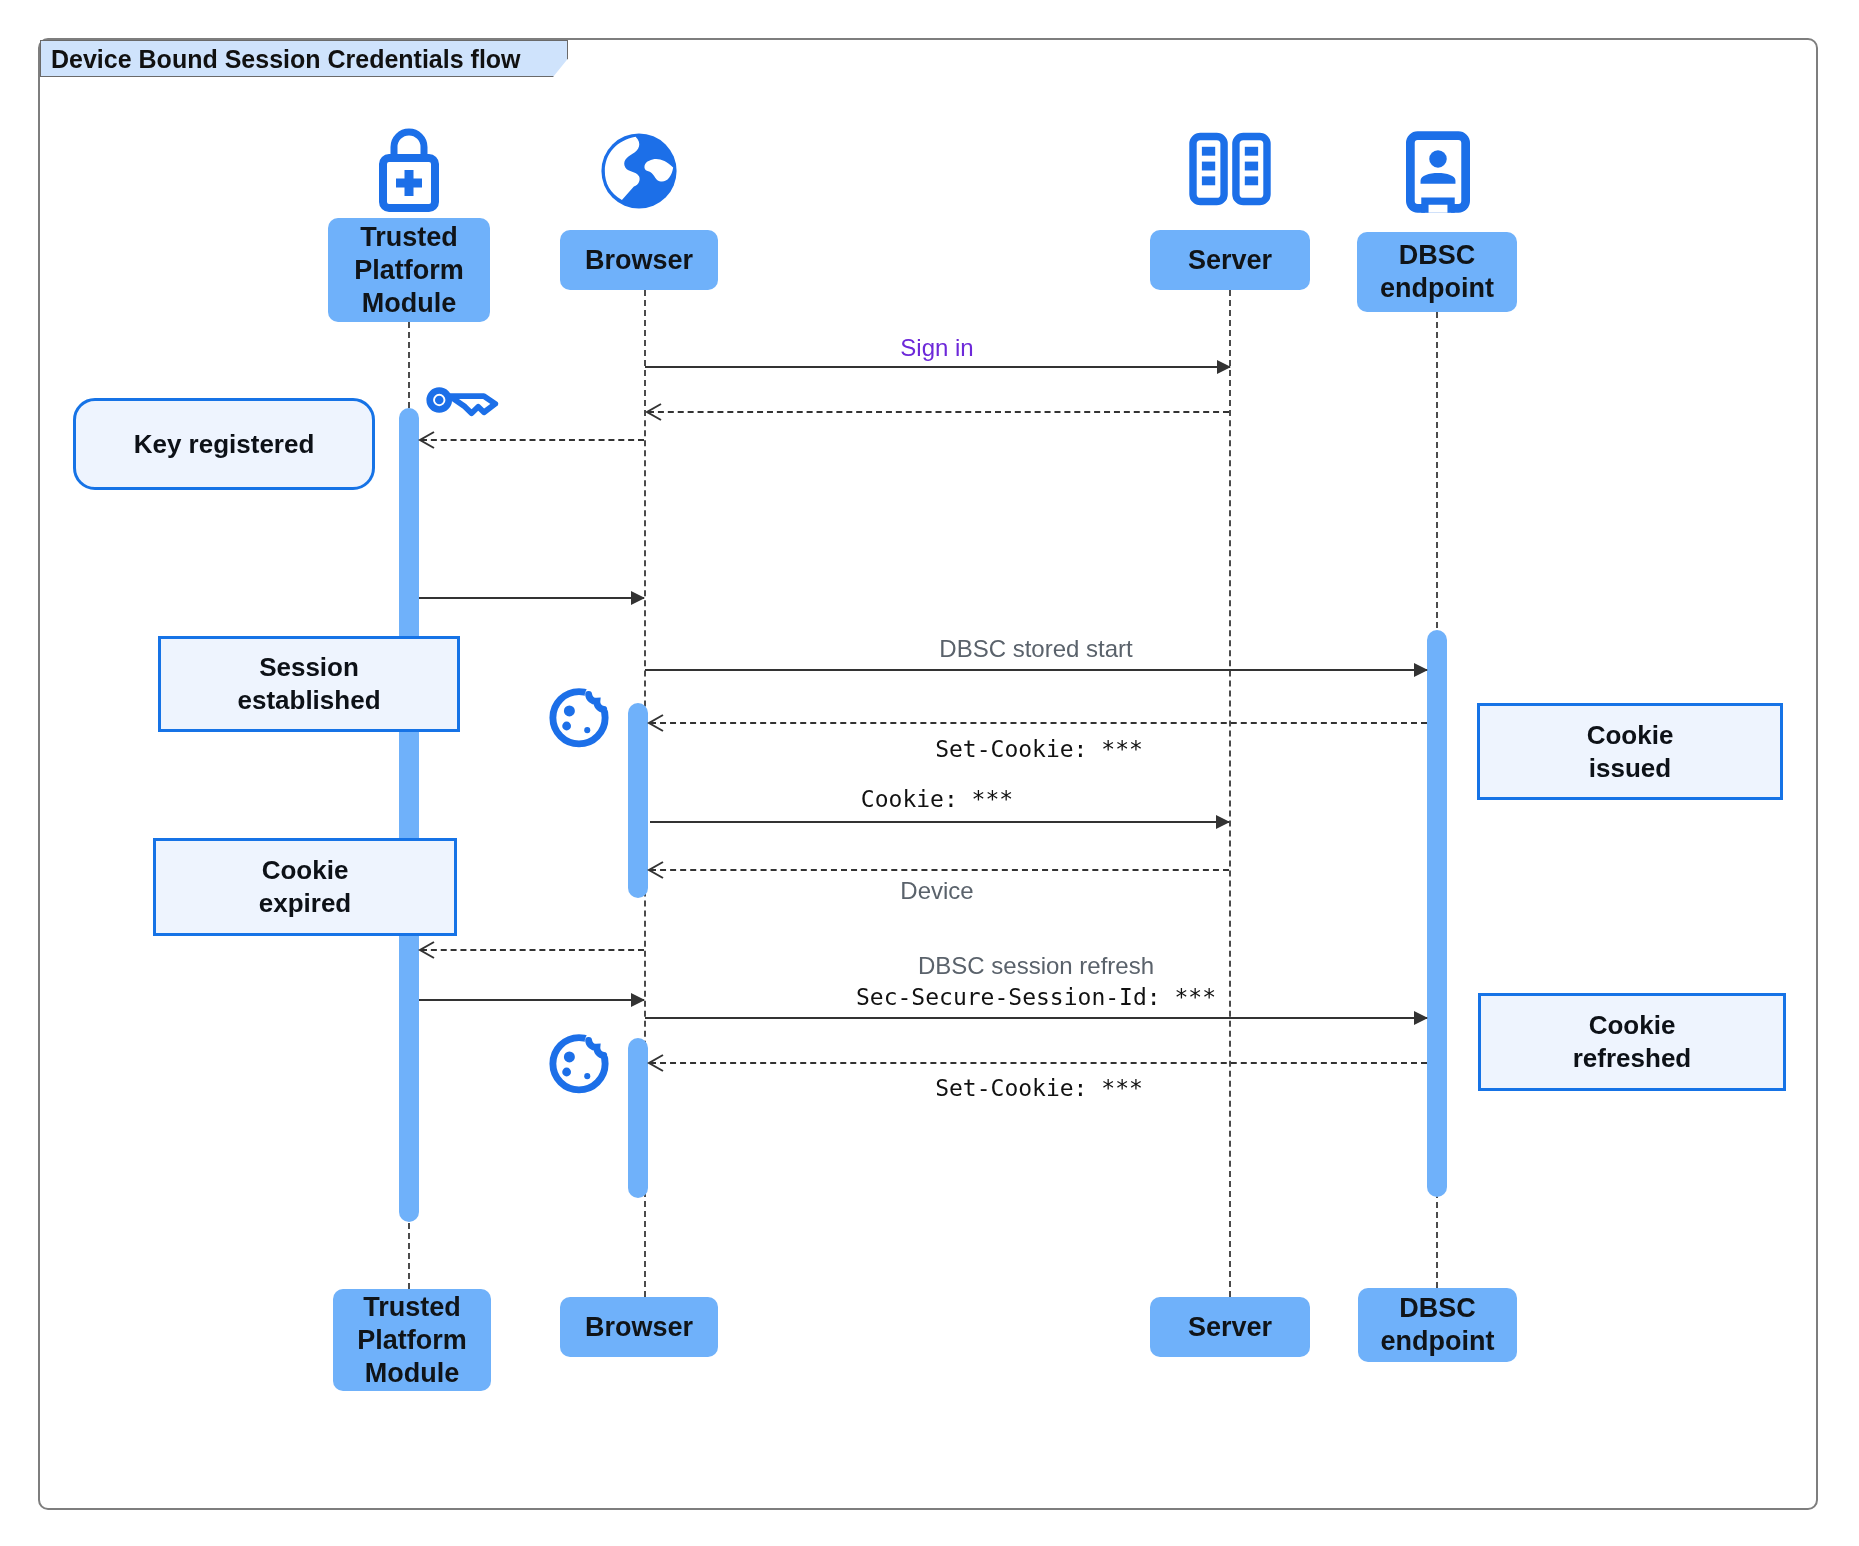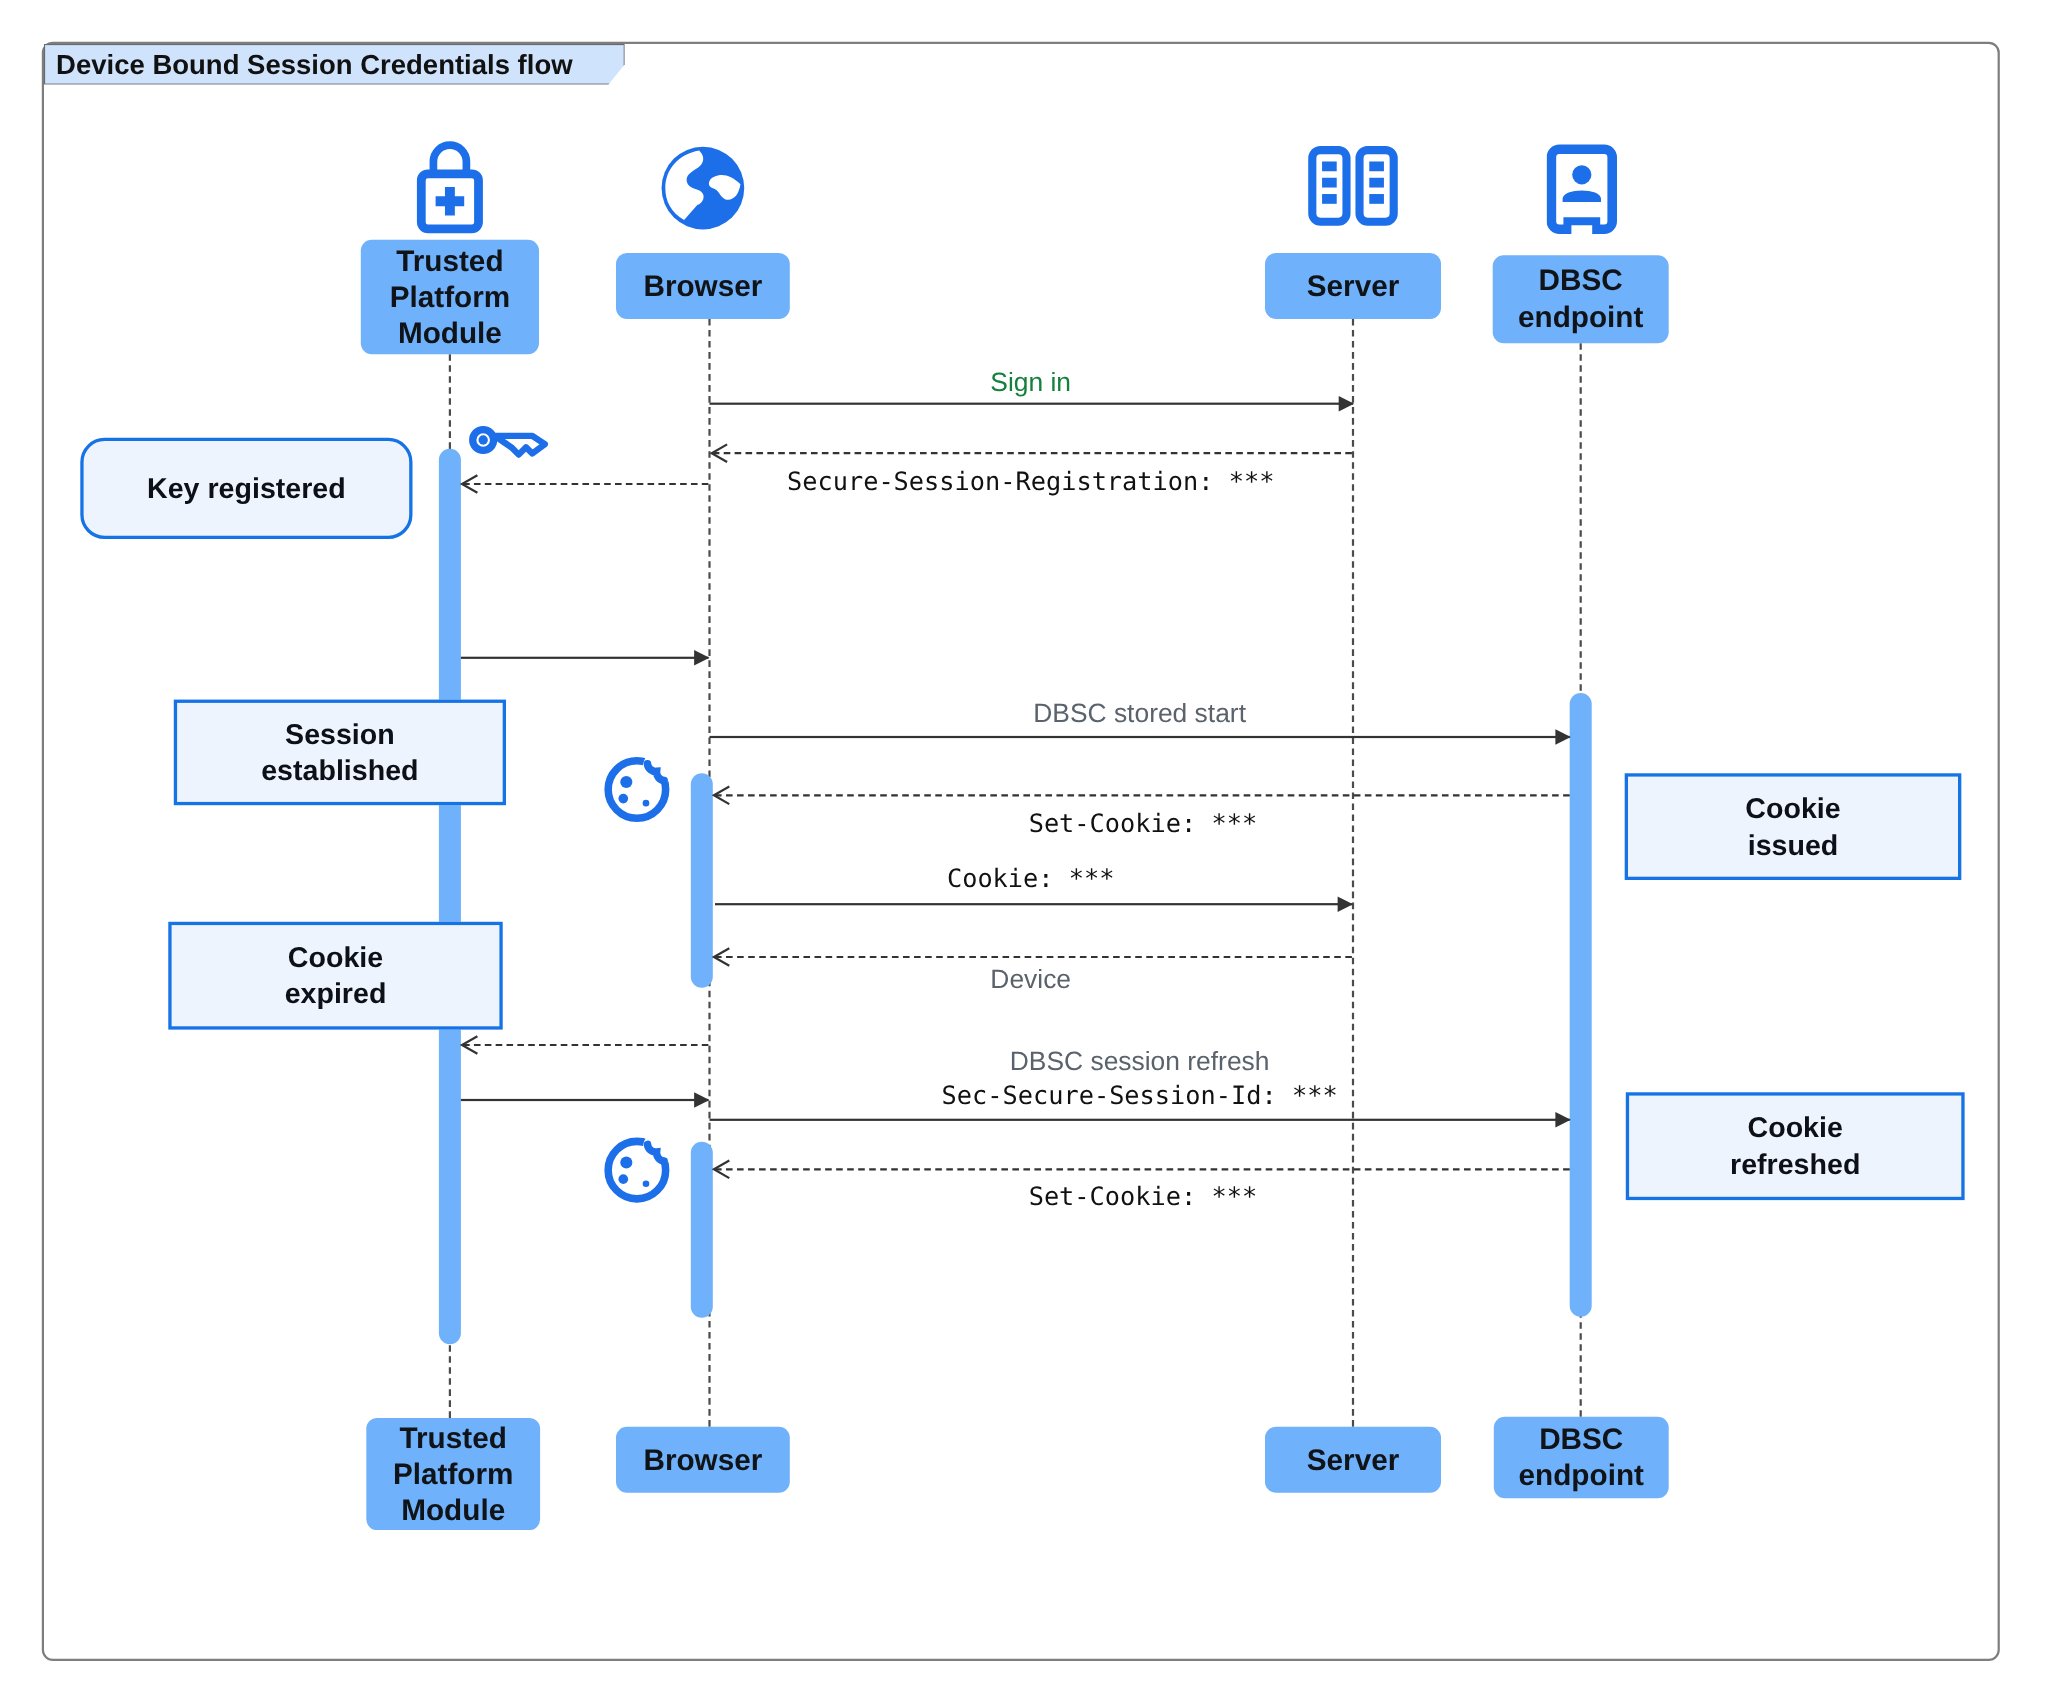--- a/index.html
+++ b/index.html
@@ -41,21 +41,21 @@
     white-space:pre-line;z-index:5;
   }
   .arrow{position:absolute;height:0;border-top:2px solid var(--arrow);z-index:4;}
   .arrow.dashed{border-top:2px dashed var(--arrow);}
   .head-r{
     position:absolute;right:-1px;top:-8px;width:0;height:0;
     border-left:14px solid var(--arrow);border-top:7px solid transparent;border-bottom:7px solid transparent;
   }
   .head-l{position:absolute;left:-3px;top:-11px;width:18px;height:20px;}
   .mlabel{position:absolute;transform:translate(-50%,-50%);white-space:nowrap;z-index:6;}
-  .dark{color:#15803d;font-size:24px;}
+  .dark{color:#6d28d9;font-size:24px;}
   .gray{color:#5a626b;font-size:24px;}
   .mono{font-family:"DejaVu Sans Mono",monospace;color:#111;font-size:23px;}
   .icon{position:absolute;color:var(--accent-blue);z-index:2;}
 </style>
 </head>
 <body>
 
 <div id="canvas">
 
   <div class="frame"></div>
@@ -204,21 +204,20 @@
   <div class="arrow" style="left:645px;top:1017px;width:782px;">
       <i class="head-r"></i>
     </div>
   <div class="arrow dashed" style="left:650px;top:1062px;width:777px;">
     <span class="head-l"><svg width="18" height="20">
           <polyline points="16,2 2,10 16,18" fill="none" stroke="#333" stroke-width="2"></polyline>
         </svg></span>
   </div>
 
   <div class="mlabel dark" style="left:937px;top:348px;">Sign in</div>
-  <div class="mlabel mono" style="left:937px;top:438px;">Secure-Session-Registration: ***</div>
   <div class="mlabel gray" style="left:1036px;top:649px;">DBSC stored start</div>
   <div class="mlabel mono" style="left:1039px;top:749px;">Set-Cookie: ***</div>
   <div class="mlabel mono" style="left:937px;top:799px;">Cookie: ***</div>
   <div class="mlabel gray" style="left:937px;top:891px;">Device</div>
   <div class="mlabel gray" style="left:1036px;top:966px;">DBSC session refresh</div>
   <div class="mlabel mono" style="left:1036px;top:997px;">Sec-Secure-Session-Id: ***</div>
   <div class="mlabel mono" style="left:1039px;top:1088px;">Set-Cookie: ***</div>
 
 </div>
 

